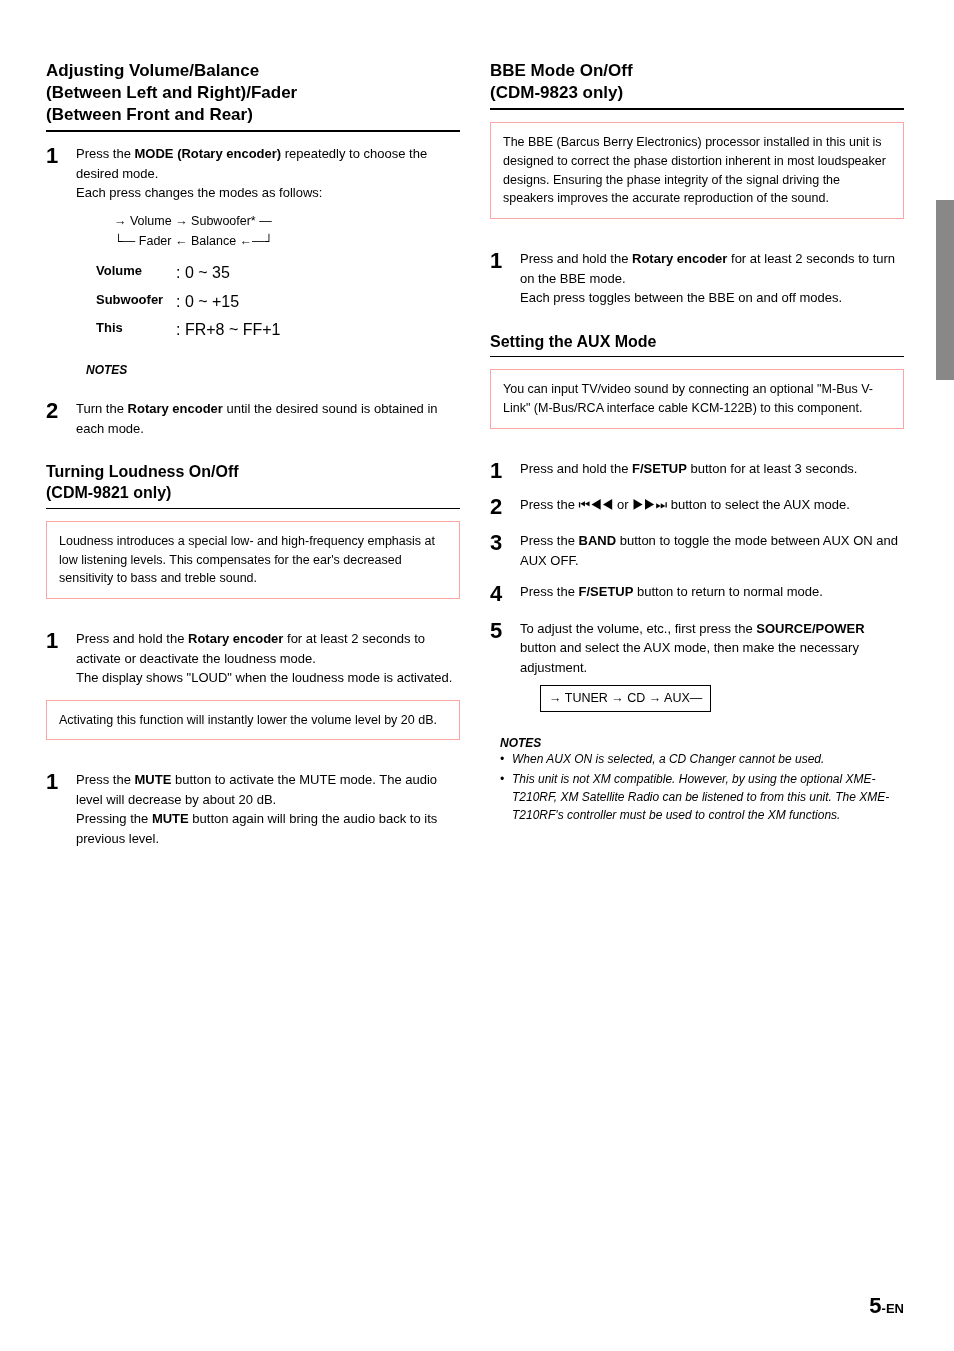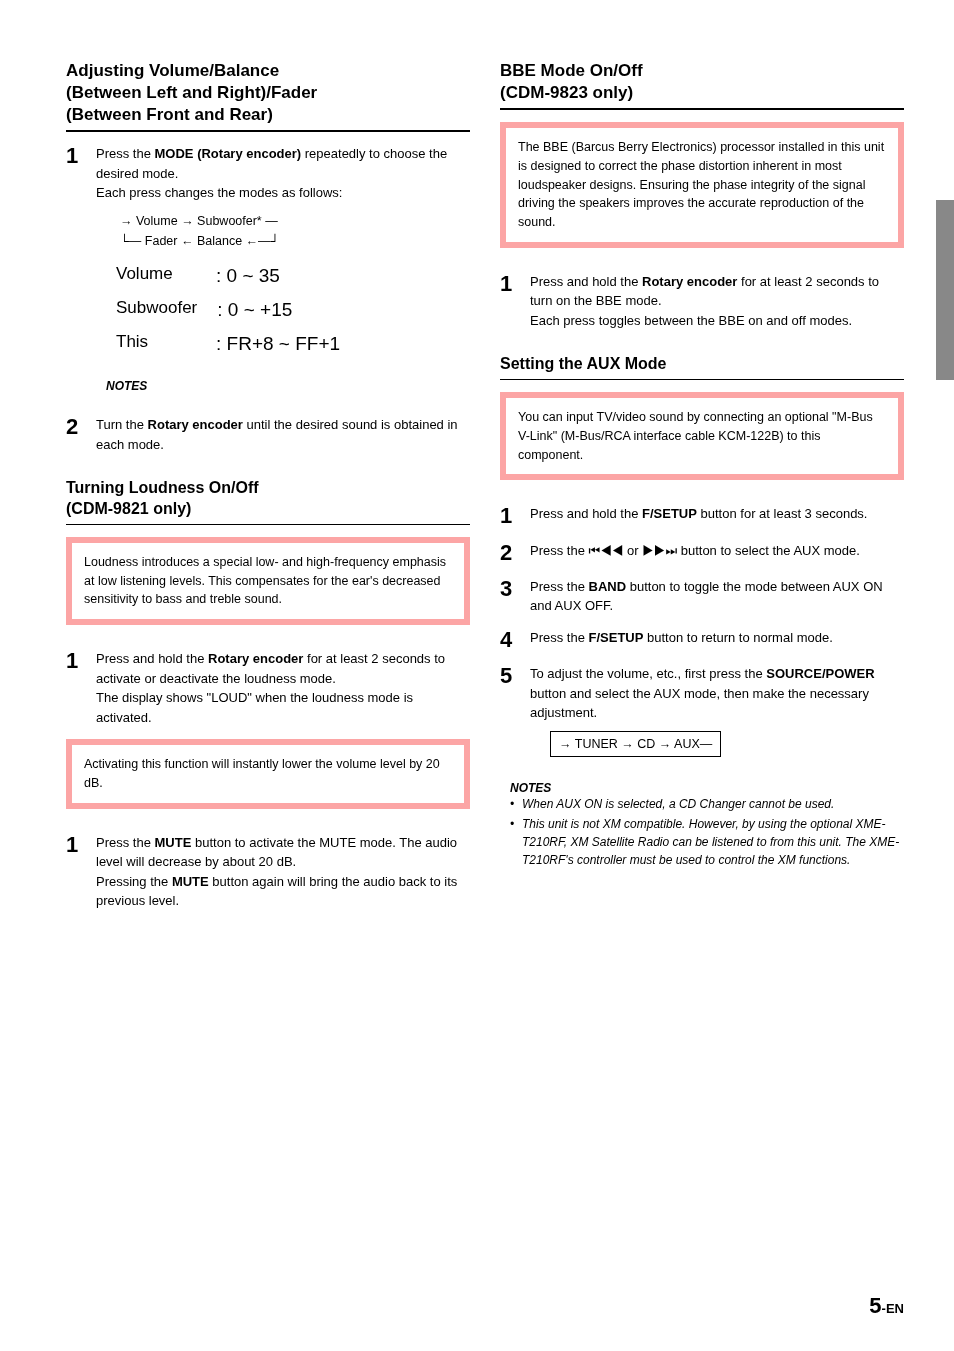--- a/index.html
+++ b/index.html
@@ -8,21 +8,21 @@
       min-height: 1351px;
       background: #fff;
       font-family: Arial, Helvetica, sans-serif;
       font-size: 13px;
       color: #000;
       position: relative;
     }
     .page {
       width: 954px;
       min-height: 1351px;
-      padding: 60px 50px 60px 66px;
+      padding: 60px 50px 60px 46px;
       display: flex;
       flex-direction: row;
       gap: 30px;
     }
     .left-col {
       flex: 1;
       max-width: 440px;
     }
     .right-col {
       flex: 1;
@@ -59,23 +59,23 @@
     }
     .step-content {
       font-size: 13px;
       line-height: 1.5;
       flex: 1;
     }
     .step-content b {
       font-weight: bold;
     }
     .infobox {
-      border: 6px solid #fca5a5;
+      border: 1px solid #fca5a5;
       padding: 10px 12px;
-      margin-bottom: 24px;
+      margin-bottom: 30px;
       font-size: 12.5px;
       line-height: 1.5;
       background: #fff;
     }
     .notes-section {
       margin-top: 16px;
       margin-bottom: 8px;
       padding-left: 10px;
     }
     .notes-title {
@@ -121,25 +121,25 @@
       margin: 8px 0 8px 20px;
       font-size: 13px;
       line-height: 1.8;
     }
     .mode-table .row {
       display: flex;
       flex-direction: row;
     }
     .mode-table .label {
       min-width: 80px;
-      font-size: 17px;
+      font-size: 13px;
+      font-weight: bold;
     }
     .mode-table .value {
-      font-size: 19px;
-      margin-left: 20px;
+      font-size: 16px;
     }
     .page-num {
       position: absolute;
       bottom: 32px;
       right: 50px;
       font-size: 22px;
       font-weight: bold;
     }
     .page-num-sub {
       font-size: 13px;
@@ -163,21 +163,21 @@
 
     <div>
       <div class="section-title">Adjusting Volume/Balance<br>(Between Left and Right)/Fader<br>(Between Front and Rear)</div>
 
       <div class="step">
         <div class="step-num">1</div>
         <div class="step-content">
           Press the <b>MODE (Rotary encoder)</b> repeatedly to choose the desired mode.<br>
           Each press changes the modes as follows:
           <div class="diagram">
-            <div style="display:flex; flex-direction:column; font-size:12.5px; line-height:1.6; margin-left:4px;">
+            <div style="display:flex; flex-direction:column; font-size:12.5px; line-height:1.6; margin-left:18px;">
               <div style="display:flex; align-items:center;">
                 <span>→ Volume → Subwoofer* —</span>
               </div>
               <div style="display:flex; align-items:center;">
                 <span>└— Fader ← Balance ←—┘</span>
               </div>
             </div>
           </div>
           <div class="mode-table">
             <div class="row">

